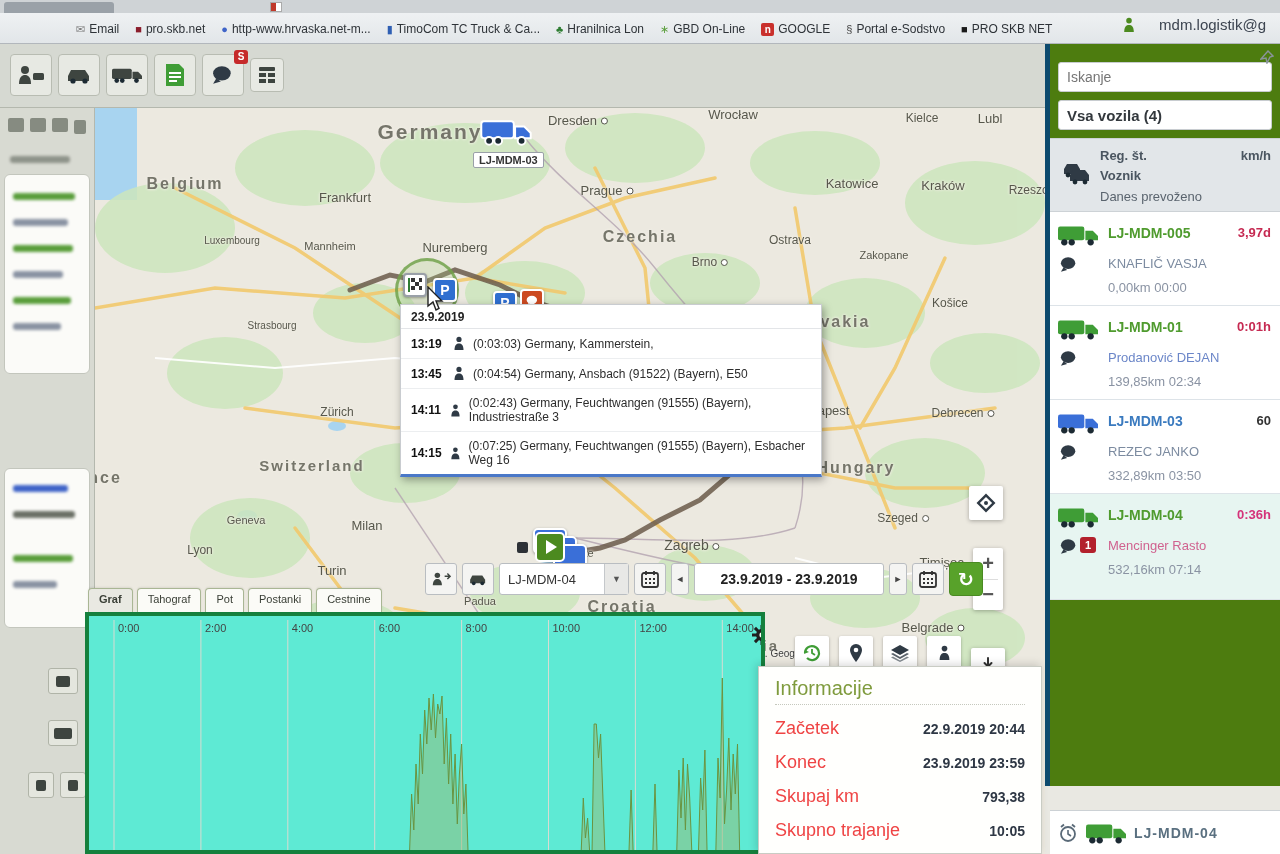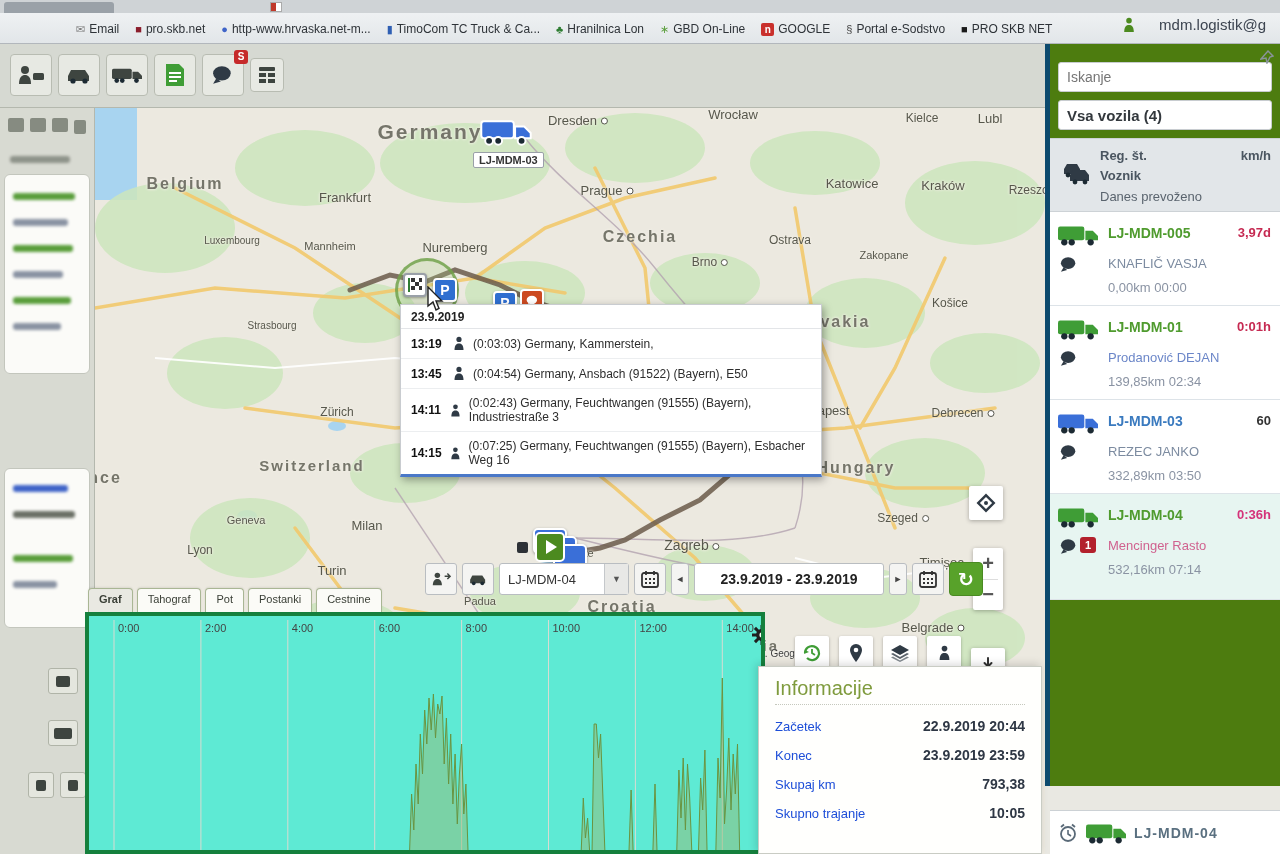--- a/index.html
+++ b/index.html
@@ -125,21 +125,21 @@
   #chart-panel { left:85px; top:612px; width:680px; height:242px; background:#5eead4;
     border:4px solid #15803d; z-index:21; overflow:hidden; }
   #chart-panel svg { position:absolute; left:0; top:0; }
   #gear-btn { position:absolute; right:10px; top:8px; z-index:23; cursor:pointer; }
 
   
   #info-panel { left:758px; top:666px; width:284px; height:188px; background:#fffffd;
     border:1px solid #c9ccc4; box-shadow:-2px -2px 8px rgba(0,0,0,.15); z-index:24; padding:10px 16px; }
   #info-title { font-size:20px; color:#7f9b3d; padding-bottom:4px; border-bottom:1px dotted #c5c8bd; }
   .info-row { display:flex; justify-content:space-between; align-items:baseline; margin-top:13px; }
-  .info-label { font-size:13px; color:#1d4ed8; }
+  .info-label { font-size:18px; color:#ef4444; }
   .info-value { font-size:14px; font-weight:bold; color:#2e3744; }
 
   
   #right-sidebar { left:1045px; top:44px; width:235px; height:742px; background:#4d7c0f;
     border-left:5px solid #0c4a6e; z-index:30; }
   #iskanje-box { left:8px; top:18px; width:214px; height:30px; border:1px solid #c8ccd0; border-radius:3px;
     background:#fff; }
   #iskanje-box input { width:100%; height:100%; border:0; outline:0; font-size:14px; color:#555;
     padding:0 8px; font-family:inherit; background:transparent; }
   #filter-box { left:8px; top:56px; width:214px; height:30px; border:1px solid #c8ccd0; border-radius:3px;

